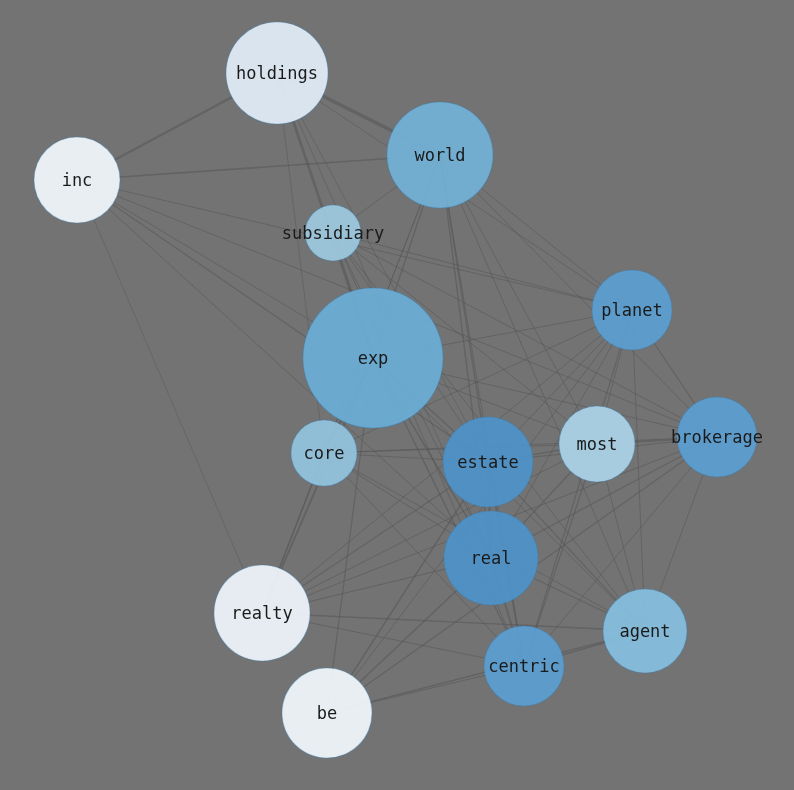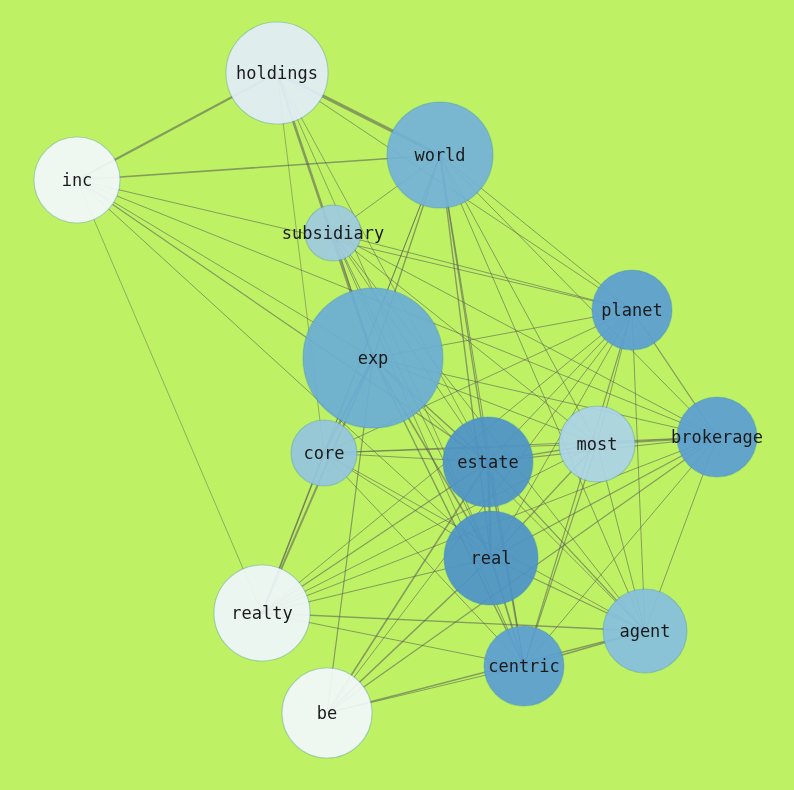--- a/index.html
+++ b/index.html
@@ -7,21 +7,21 @@
     padding: 0;
     background: #ffffff;
   }
   body {
     font-family: "DejaVu Sans Mono", "Liberation Mono", monospace;
   }
   #graph-canvas {
     position: relative;
     width: 794px;
     height: 790px;
-    background: #bef264;
+    background: #737373;
     overflow: hidden;
   }
   #graph-svg {
     position: absolute;
     top: 0;
     left: 0;
     width: 794px;
     height: 790px;
     display: block;
   }

